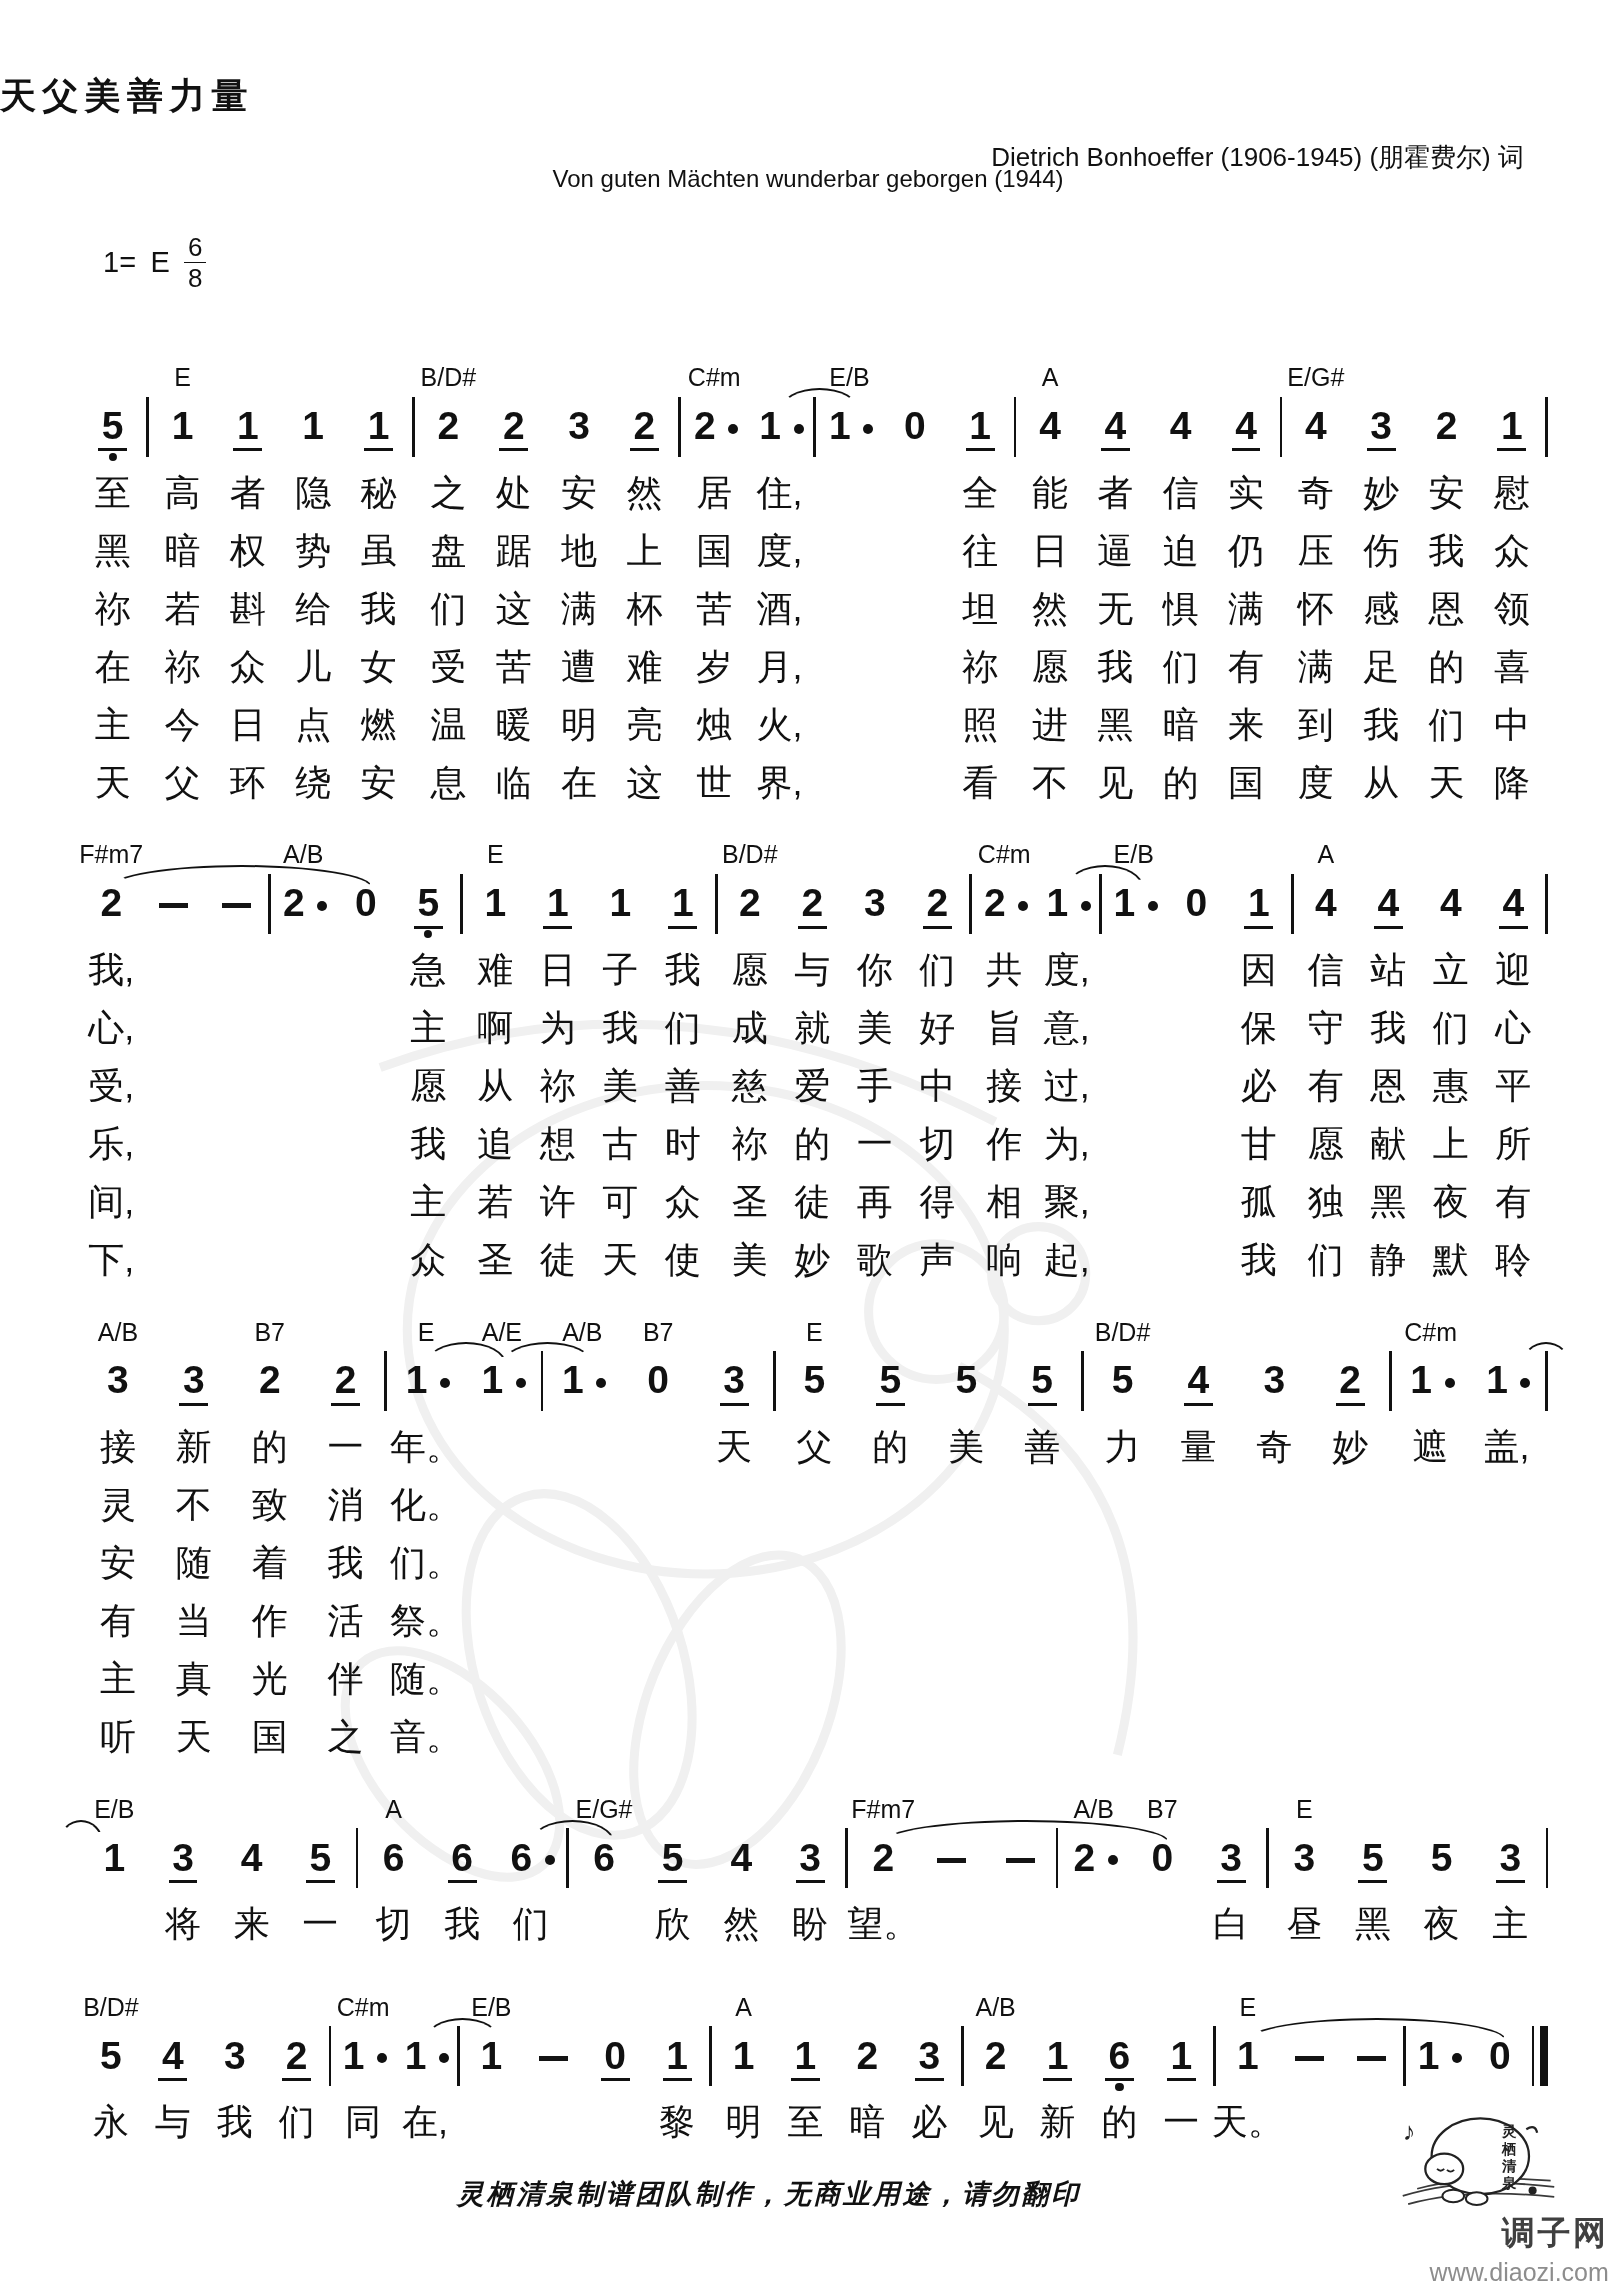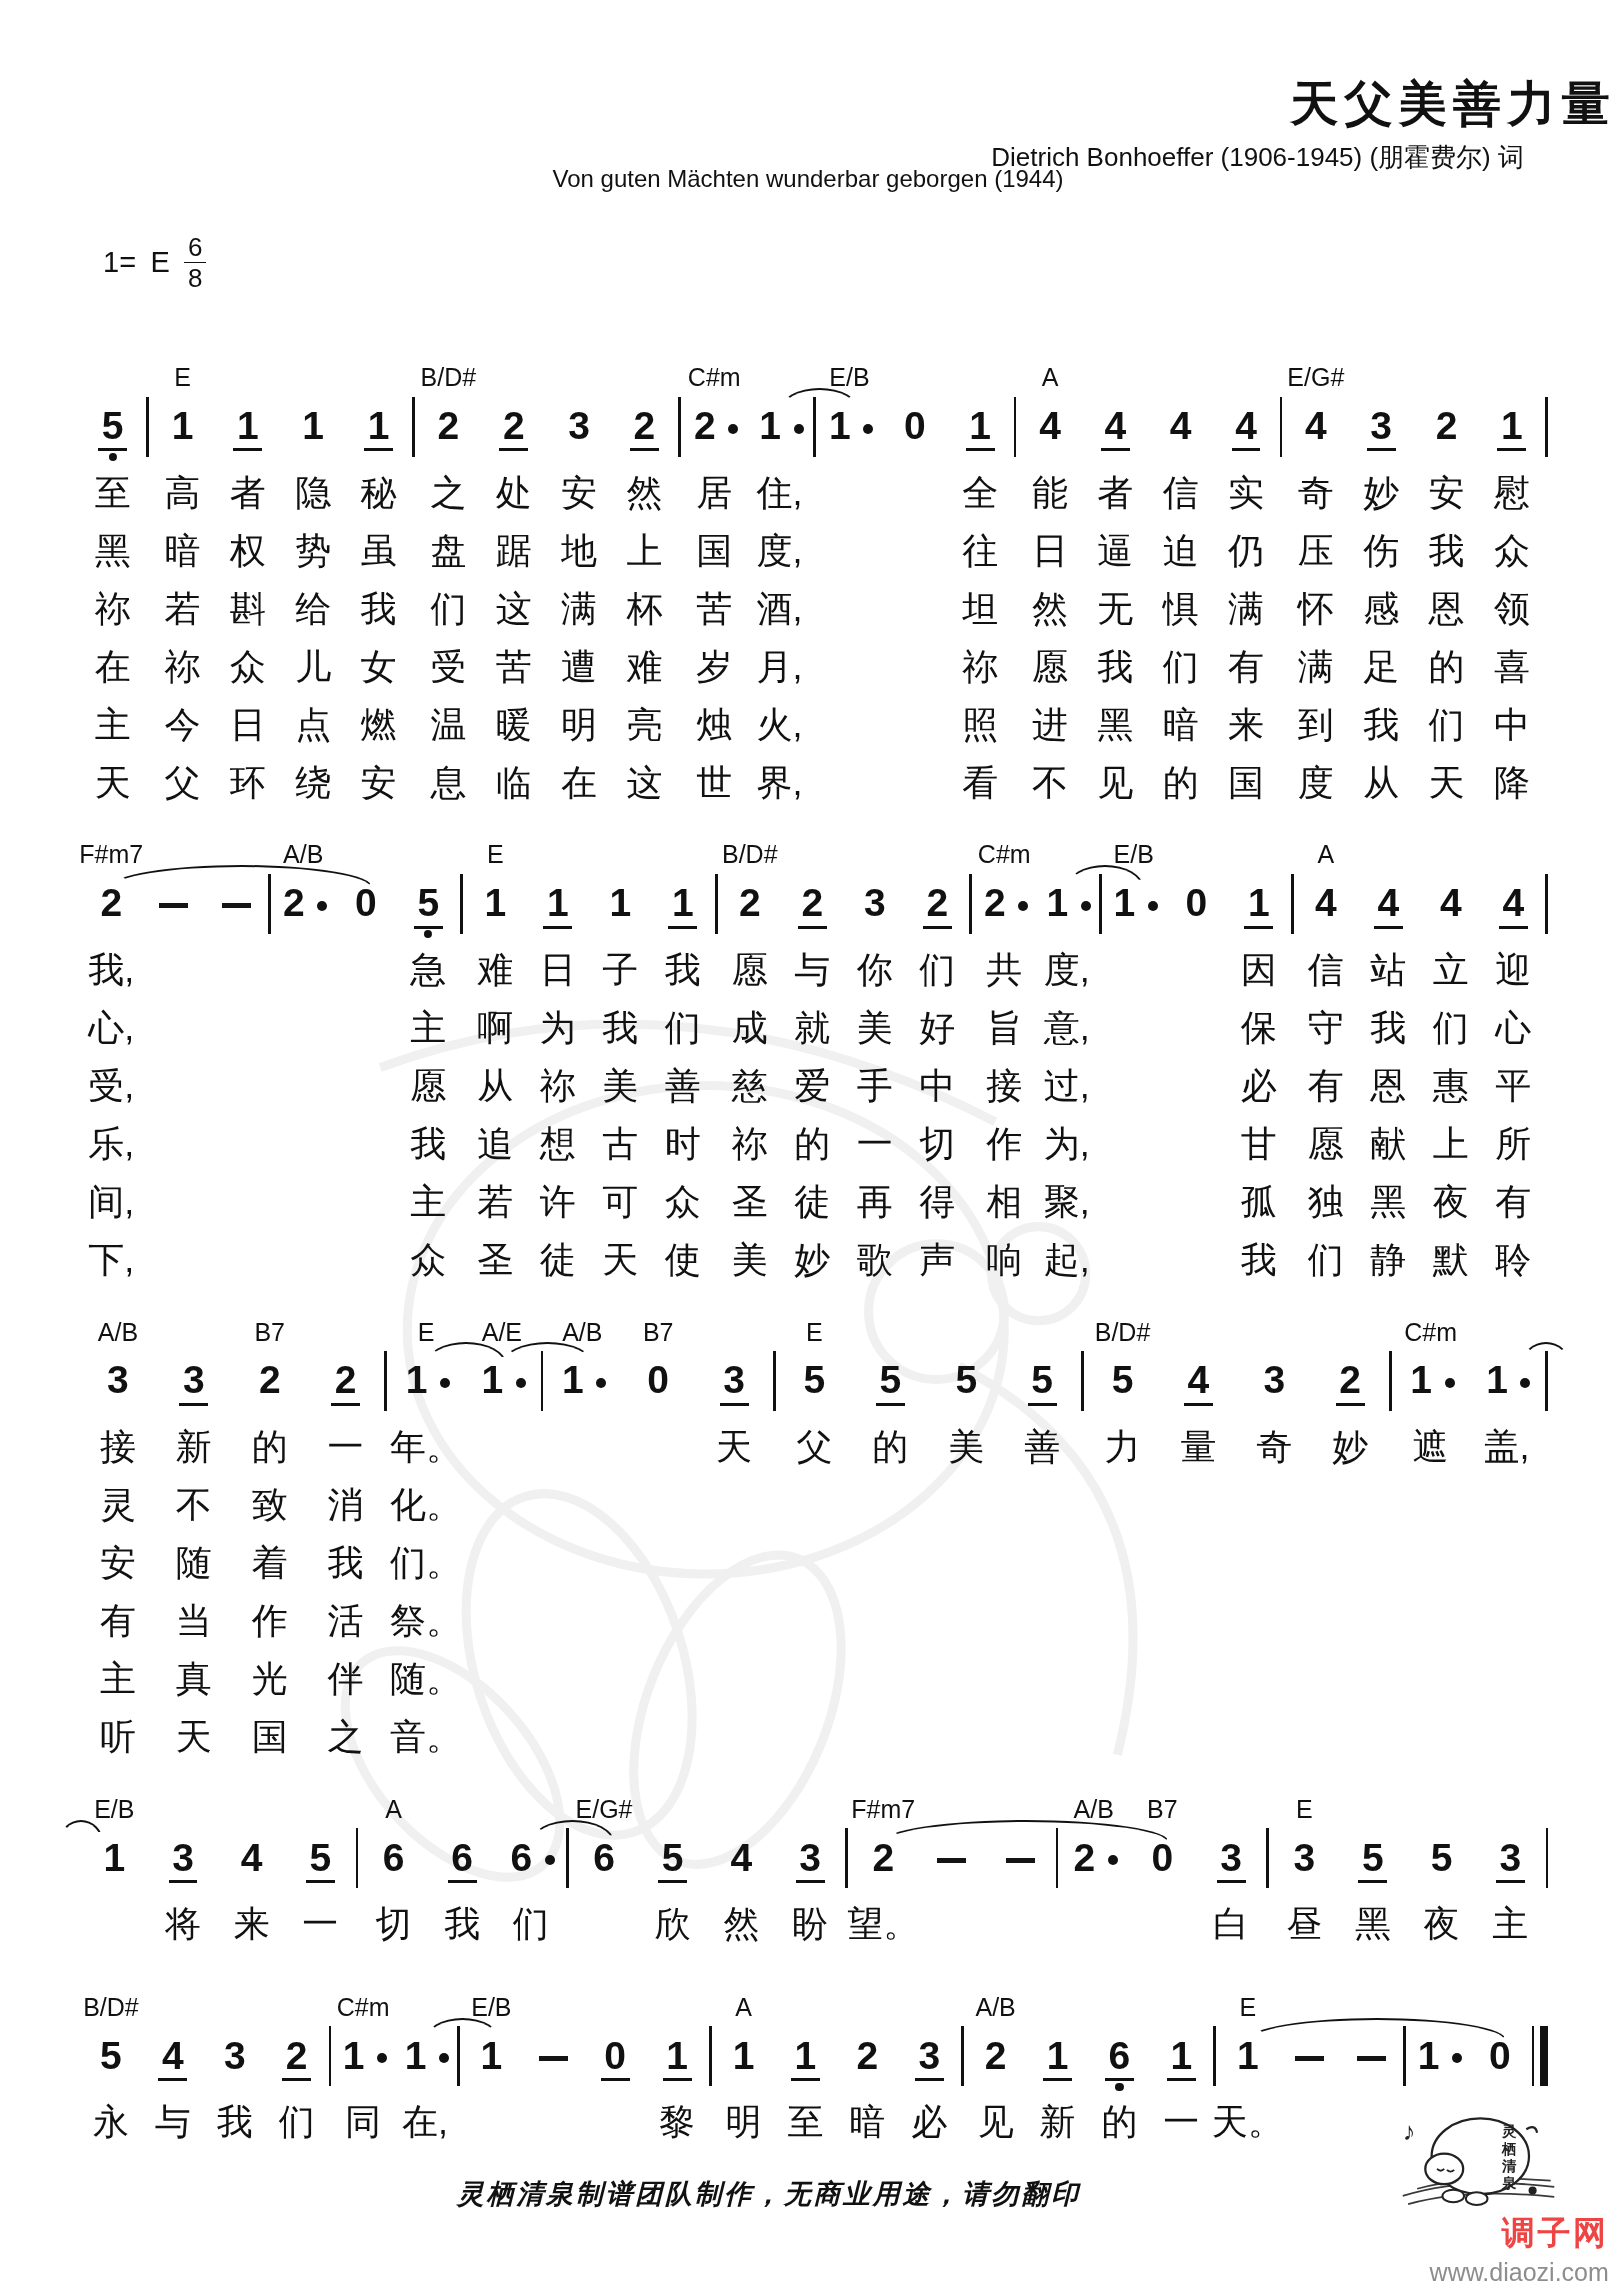--- a/index.html
+++ b/index.html
@@ -3,22 +3,22 @@
 <meta charset="utf-8">
 <style>
   html,body{margin:0;padding:0;}
   body{
     width:1616px;height:2285px;position:relative;background:#ffffff;color:#111;
     font-family:"Liberation Sans","DejaVu Sans",sans-serif;overflow:hidden;
   }
   
   .wm{position:absolute;left:0;top:0;z-index:0;pointer-events:none;}
   
-  .title{position:absolute;top:72px;left:0;width:100%;text-align:right;
-         font-size:48px;font-weight:700;letter-spacing:6.3px;z-index:2;}
+  .title{position:absolute;top:72px;left:0;width:100%;text-align:left;
+         font-size:36px;font-weight:700;letter-spacing:6.3px;z-index:2;}
   .subtitle{position:absolute;top:165px;left:0;width:100%;text-align:center;
          font-size:24px;z-index:2;}
   .credits{position:absolute;top:136px;right:92px;text-align:right;
          font-size:26px;line-height:43px;z-index:2;}
   .keysig{position:absolute;top:233px;left:103px;font-size:29px;display:flex;
          align-items:center;gap:14.5px;z-index:2;}
   .meter{display:inline-flex;flex-direction:column;align-items:center;
          font-size:26px;line-height:1.08;font-weight:500;}
   .meter .mtop{border-bottom:1.8px solid #111;padding:0 3.6px 0.9px;}
   .meter .mbot{padding:0.9px 3.6px 0;}
@@ -50,21 +50,21 @@
        border-radius:60% 60% 0 0 / 110% 110% 0 0;pointer-events:none;z-index:3;}
   .tie.tin{left:-30%;width:58%;}
   .tie.tout{left:70%;width:58%;}
   .lyrrow{height:58px;display:flex;align-items:center;justify-content:center;
           font-size:36px;white-space:nowrap;font-weight:400;}
   
   .footnote{position:absolute;left:457px;top:2176px;font-size:27px;letter-spacing:2.7px;
             font-family:"Liberation Serif","DejaVu Serif",serif;font-weight:700;font-style:italic;z-index:2;}
   .logo{position:absolute;right:56px;top:2113px;z-index:2;}
   .sitebox{position:absolute;right:7.2px;top:2211px;text-align:right;z-index:2;}
-  .sitename{font-size:33px;font-weight:700;letter-spacing:2.7px;color:#ef4444;}
+  .sitename{font-size:33px;font-weight:700;letter-spacing:2.7px;color:#404040;}
   .siteurl{font-size:25px;color:#8d8d8d;margin-top:1.8px;}
 </style>
 </head>
 <body>
 
 <svg class="wm" width="1616" height="2285" viewBox="0 0 1786 2526" fill="none">
   <g stroke="#f0f0f0" stroke-width="10" fill="none">
     <ellipse cx="780" cy="1470" rx="330" ry="270"></ellipse>
     <circle cx="1035" cy="1450" r="75"></circle>
     <circle cx="1148" cy="1408" r="52"></circle>

